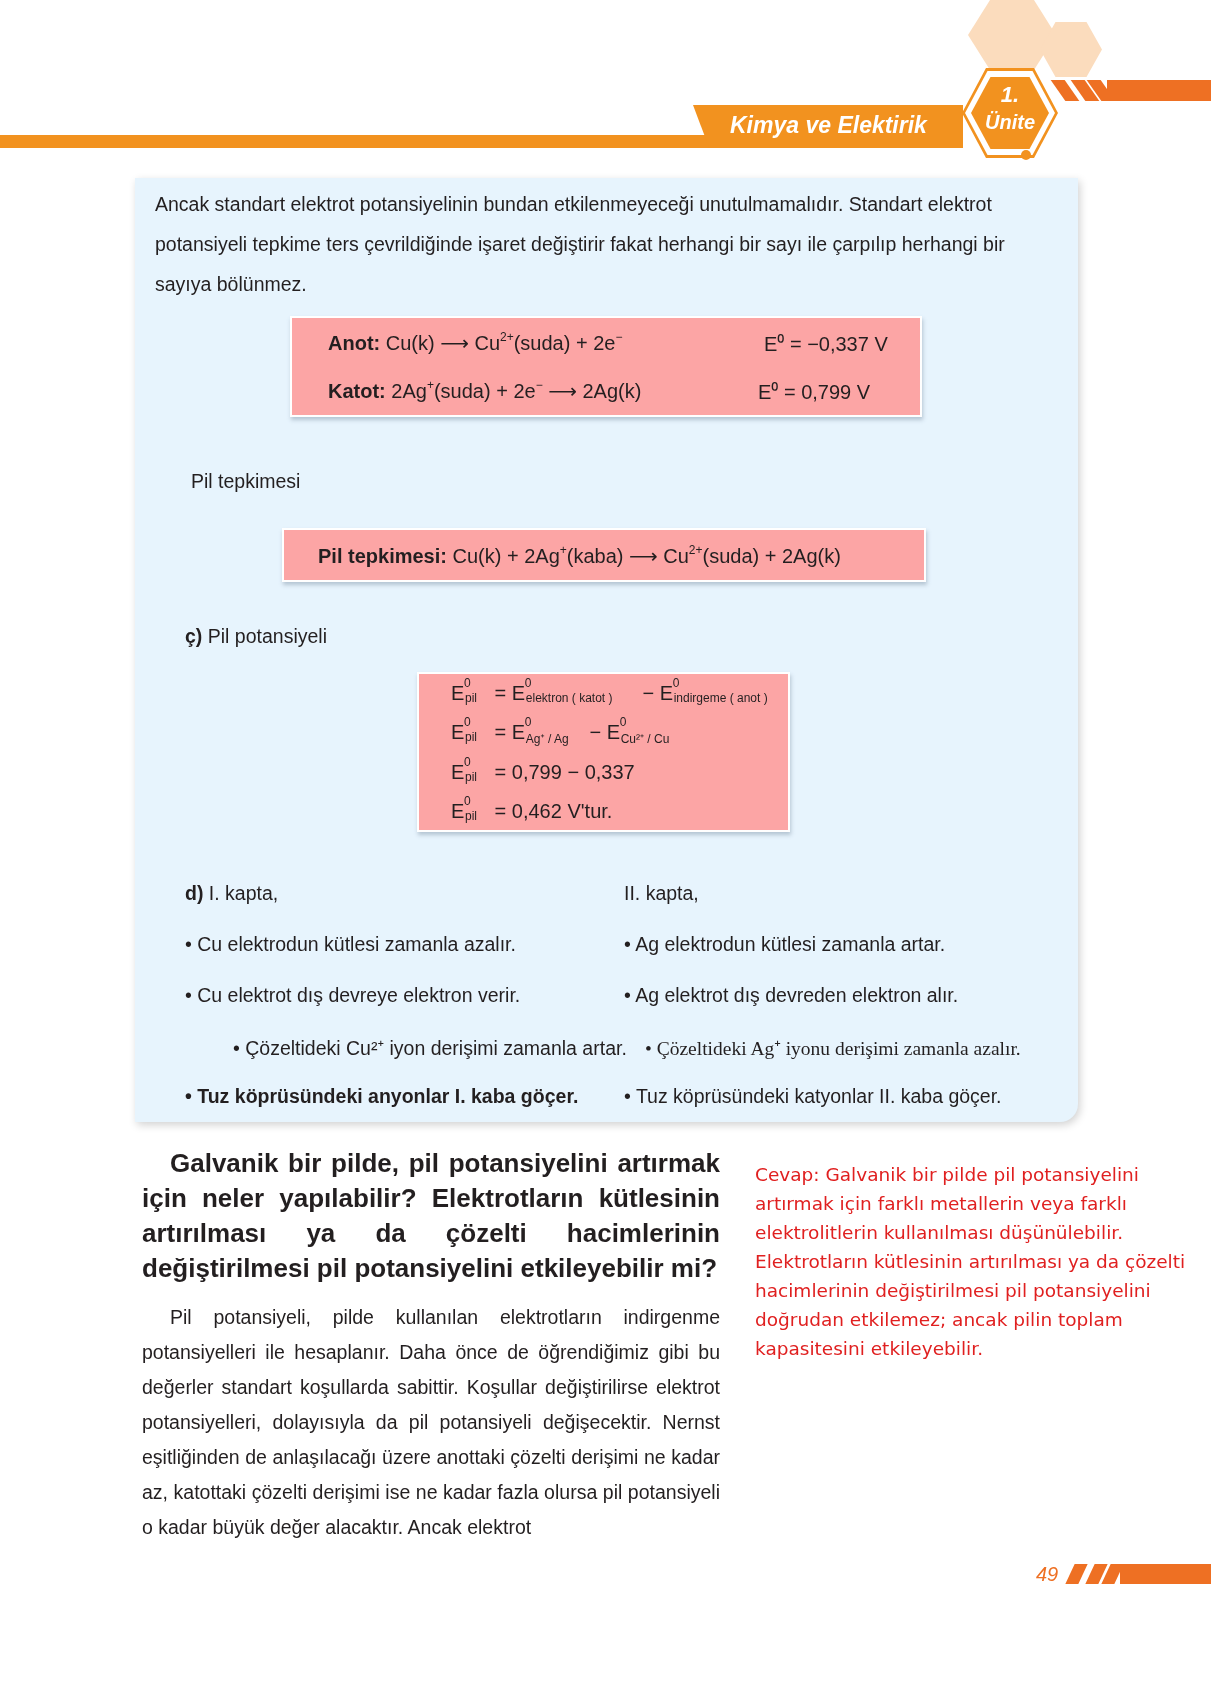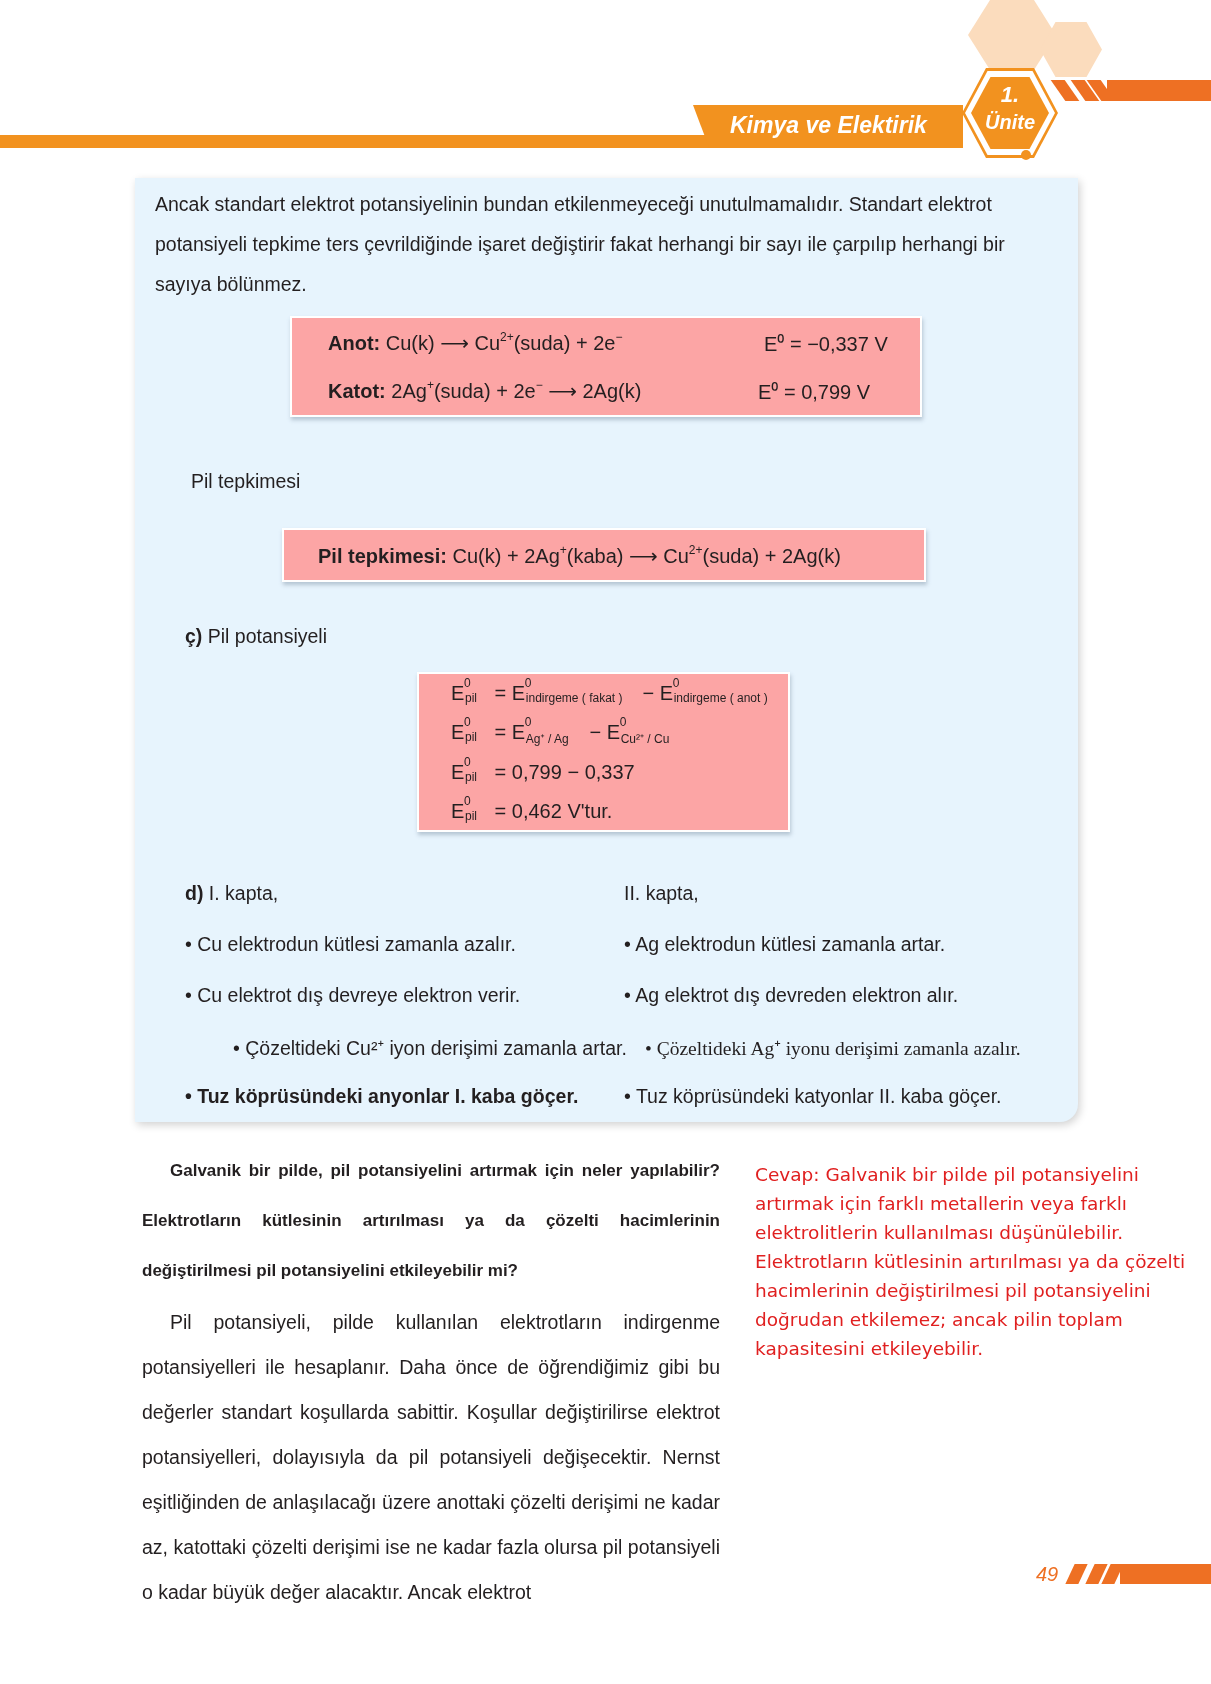--- a/index.html
+++ b/index.html
@@ -45,22 +45,22 @@
   .eq-line { position:absolute; font-size:20px; white-space:nowrap; }
   .eq-line b { font-weight:bold; }
   sup.s { font-size:12px; vertical-align:9px; }
   .label { font-size:19.5px; white-space:nowrap; }
   .f-line { position:absolute; font-size:20px; white-space:nowrap; }
   .E { position:relative; display:inline-block; }
   .E .sup0 { position:absolute; left:13px; top:-6px; font-size:12px; }
   .E .sub { position:absolute; left:14px; top:9px; font-size:12px; white-space:nowrap; }
   .bullet { font-size:19.5px; white-space:nowrap; position:absolute; }
 
-  .q-text { left:142px; top:1146px; width:578px; font-size:17px; line-height:50px; font-weight:bold; text-align:justify; }
-  .body-text { left:142px; top:1300px; width:578px; font-size:19.5px; line-height:45px; text-align:justify; }
+  .q-text { left:142px; top:1146px; width:578px; font-size:26px; line-height:35px; font-weight:bold; text-align:justify; }
+  .body-text { left:142px; top:1300px; width:578px; font-size:19.5px; line-height:35px; text-align:justify; }
   .indent { display:inline-block; width:28px; }
   .answer { left:755px; top:1160px; width:460px; font-size:20px; line-height:29px; color:#e02020; font-family:"DejaVu Sans", sans-serif; font-size:18.5px; }
 
   .page-num { left:1036px; top:1563px; font-size:20px; font-style:italic; color:#ee7023; }
   .pstripe { top:1564px; height:20px; width:13px; background:#ee7023; transform:skewX(-25deg); }
   .pbar { left:1120px; top:1564px; width:91px; height:20px; background:#ee7023; }
 </style>
 </head>
 <body>
 
@@ -108,21 +108,21 @@
 <div class="abs label" style="left:185px; top:625px;">
   <b>ç)</b>
   <span>Pil potansiyeli</span>
 </div>
 
 <div class="abs eq-box" style="left:417px; top:672px; width:369px; height:156px;">
 
   <div class="f-line" style="left:32px; top:8px;">
     <span class="E" style="width:38px;"><span>E</span><span class="sup0">0</span><span class="sub">pil</span></span>
     <span>=</span>
-    <span class="E" style="width:125px;"><span>E</span><span class="sup0">0</span><span class="sub">indirgeme ( fakat )</span></span>
+    <span class="E" style="width:125px;"><span>E</span><span class="sup0">0</span><span class="sub">elektron ( katot )</span></span>
     <span>−</span>
     <span class="E" style="width:110px;"><span>E</span><span class="sup0">0</span><span class="sub">indirgeme ( anot )</span></span>
   </div>
 
   <div class="f-line" style="left:32px; top:47px;">
     <span class="E" style="width:38px;"><span>E</span><span class="sup0">0</span><span class="sub">pil</span></span>
     <span>=</span>
     <span class="E" style="width:72px;"><span>E</span><span class="sup0">0</span><span class="sub">Ag⁺ / Ag</span></span>
     <span>−</span>
     <span class="E" style="width:80px;"><span>E</span><span class="sup0">0</span><span class="sub">Cu²⁺ / Cu</span></span>

